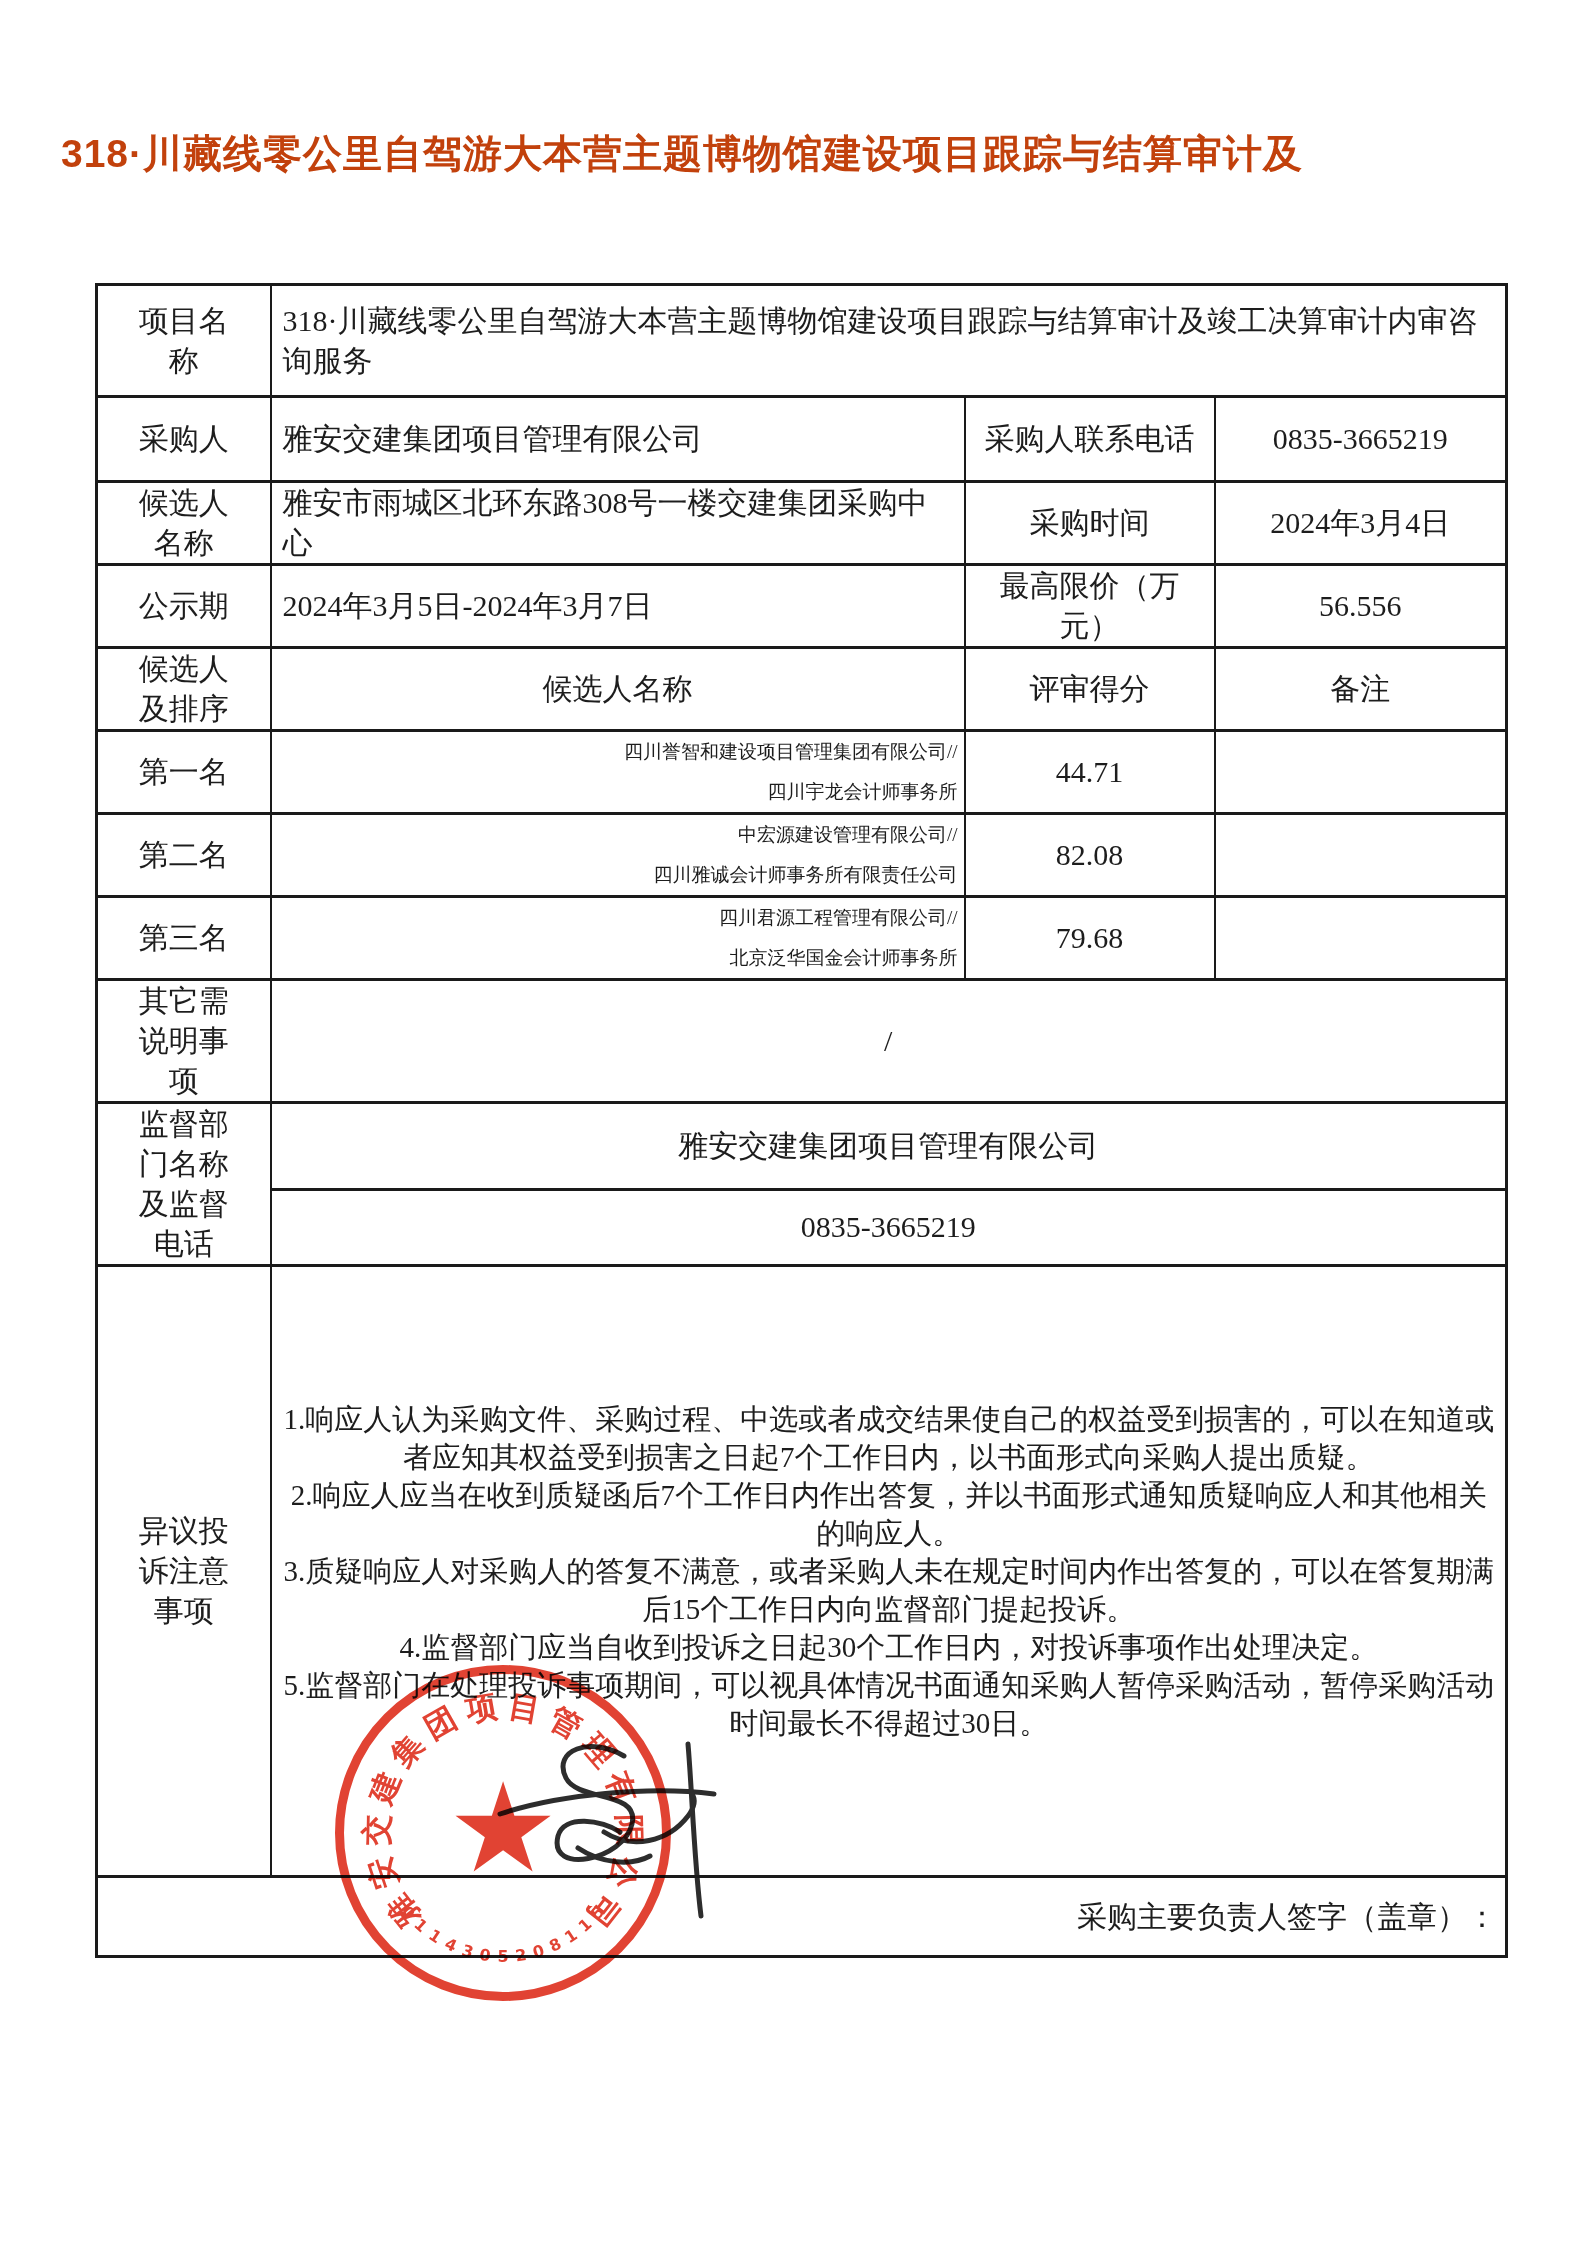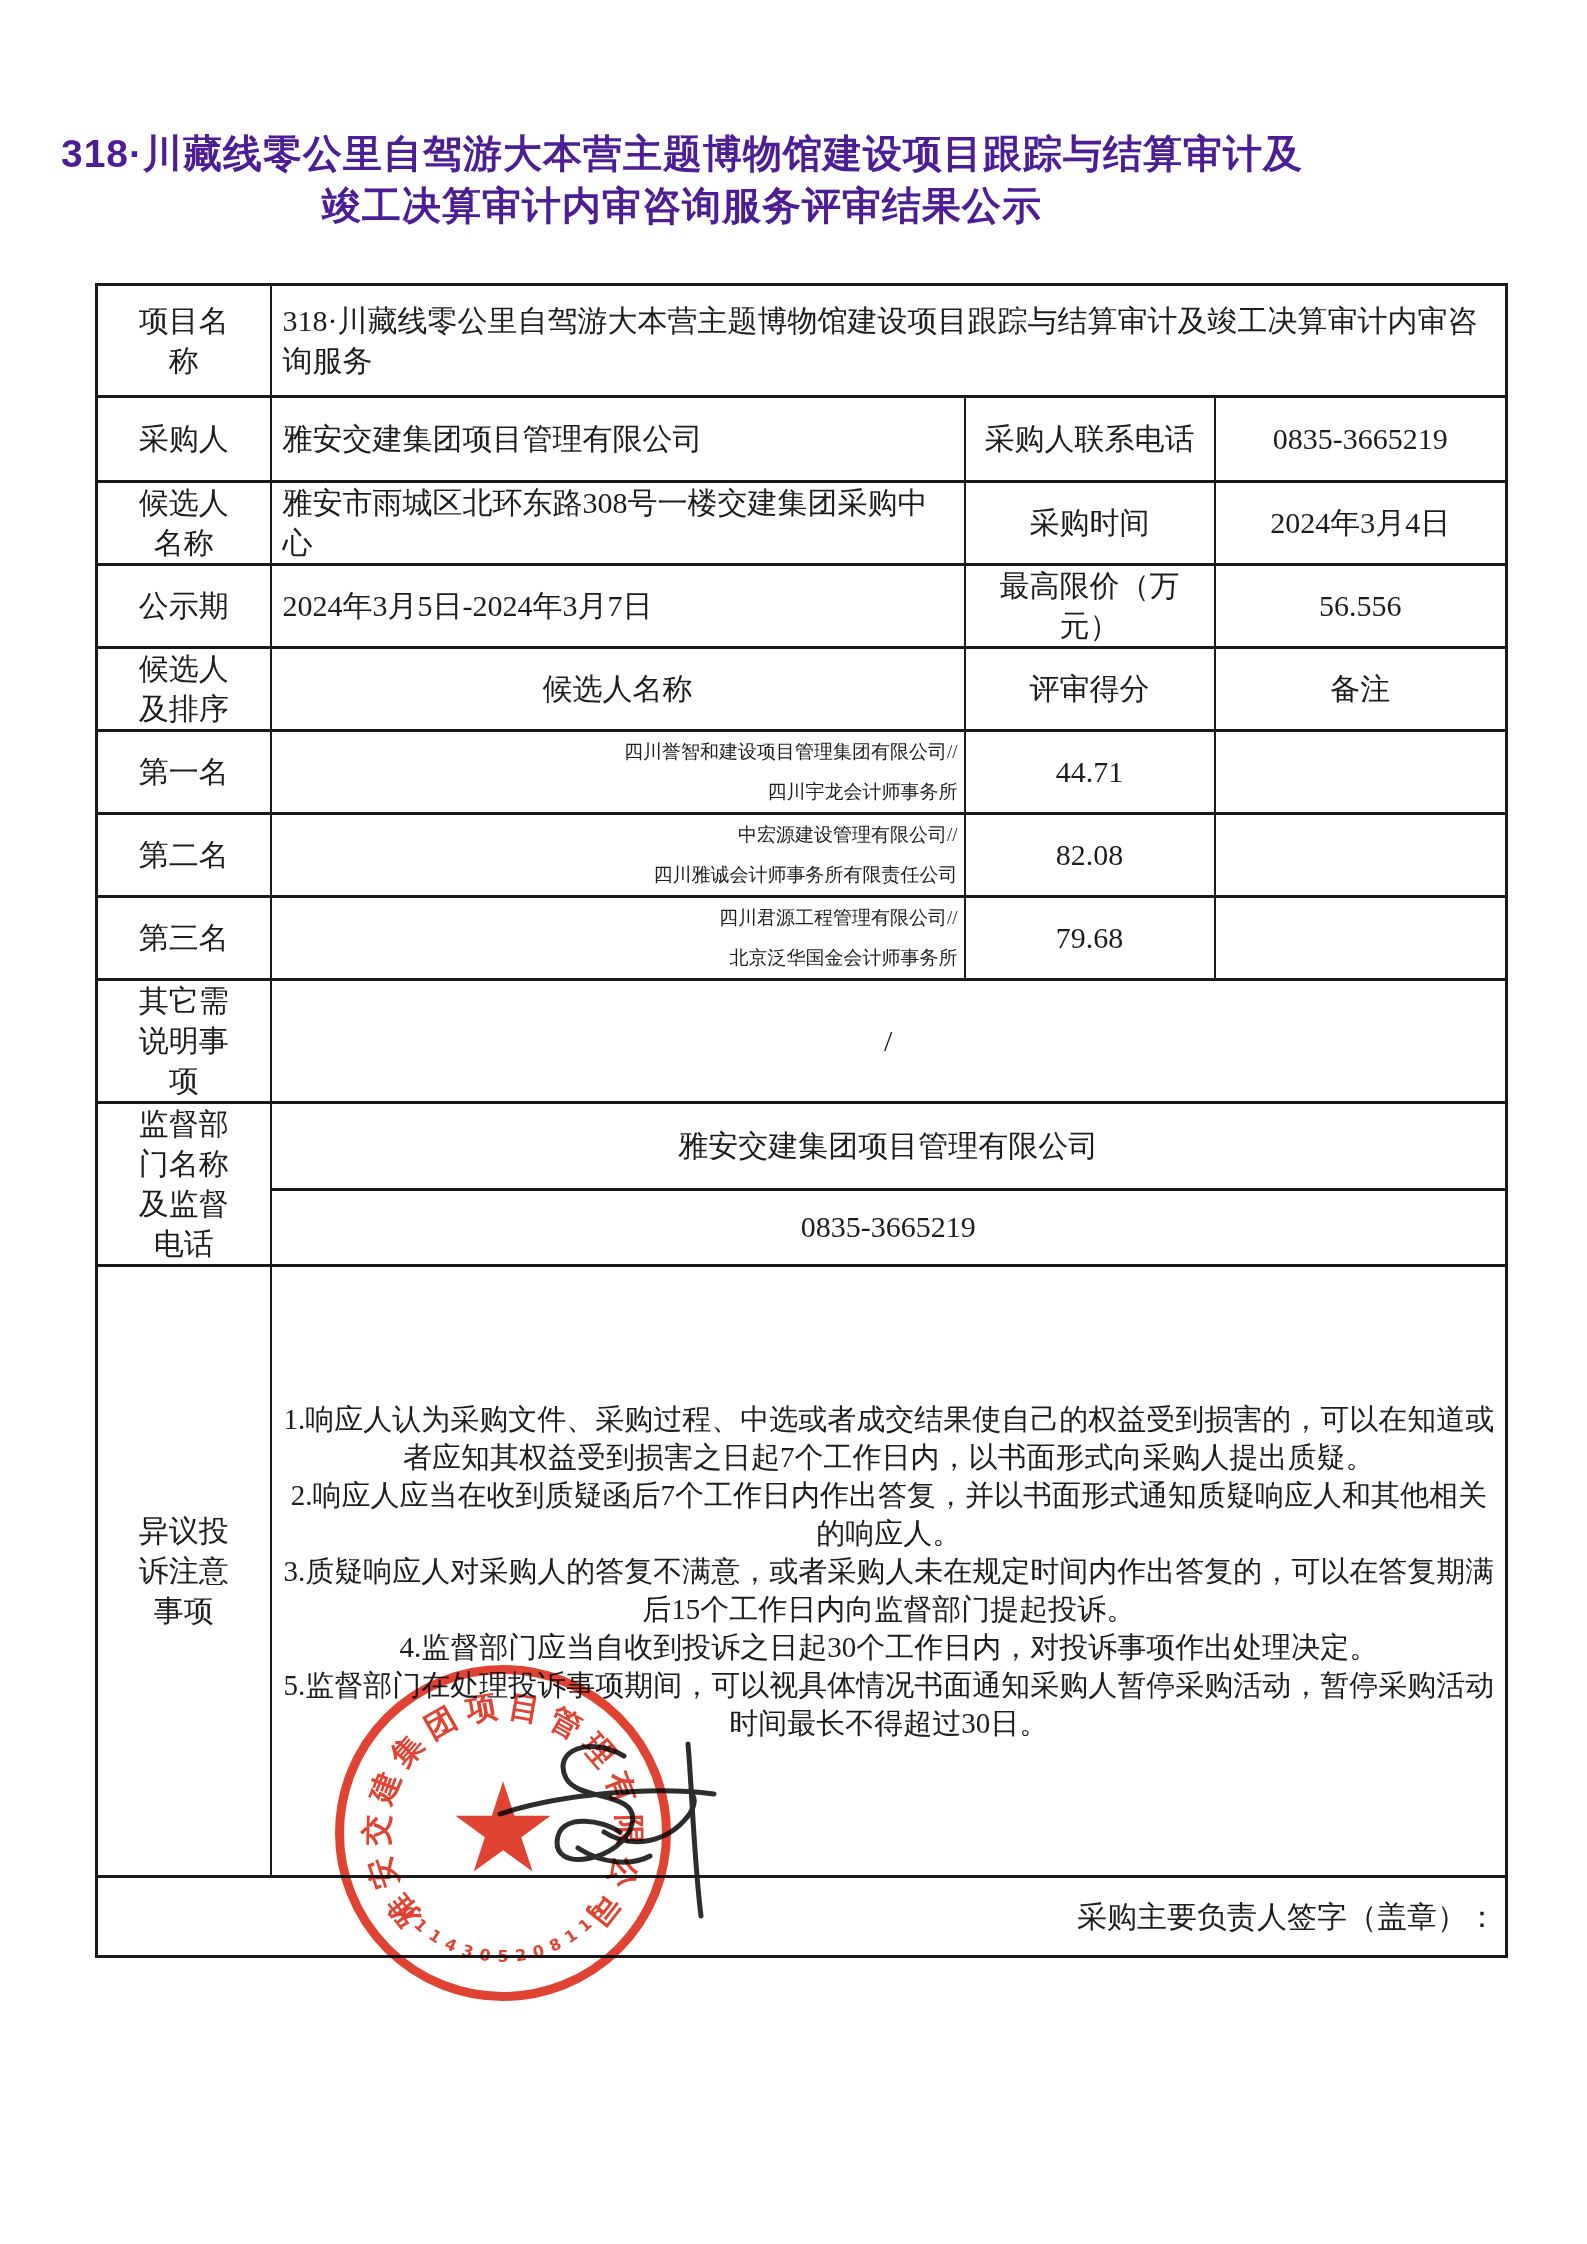--- a/index.html
+++ b/index.html
@@ -11,21 +11,21 @@
     color:#1d1d1d;
     overflow:hidden;
   }
   .title{
     position:absolute;left:0;top:128px;width:1364px;
     text-align:center;
     font-family:"Liberation Sans","DejaVu Sans",sans-serif;
     font-weight:700;
     font-size:39px;
     line-height:52px;
-    color:#4c1d95;
+    color:#c2410c;
     letter-spacing:1px;
   }
   table.doc{
     position:absolute;left:95px;top:283px;
     width:1410px;
     border-collapse:collapse;
     table-layout:fixed;
     border:3px solid #1a1a1a;
   }
   table.doc td{
@@ -101,21 +101,20 @@
     pointer-events:none;
   }
 </style>
 </head>
 <body>
 
 <div class="page">
 
   <div class="title">
     <div>318·川藏线零公里自驾游大本营主题博物馆建设项目跟踪与结算审计及</div>
-    <div>竣工决算审计内审咨询服务评审结果公示</div>
   </div>
 
   <table class="doc">
     <colgroup>
       <col style="width:174px">
         <col style="width:694px">
         <col style="width:250px">
         <col style="width:292px">
     </colgroup>
 

